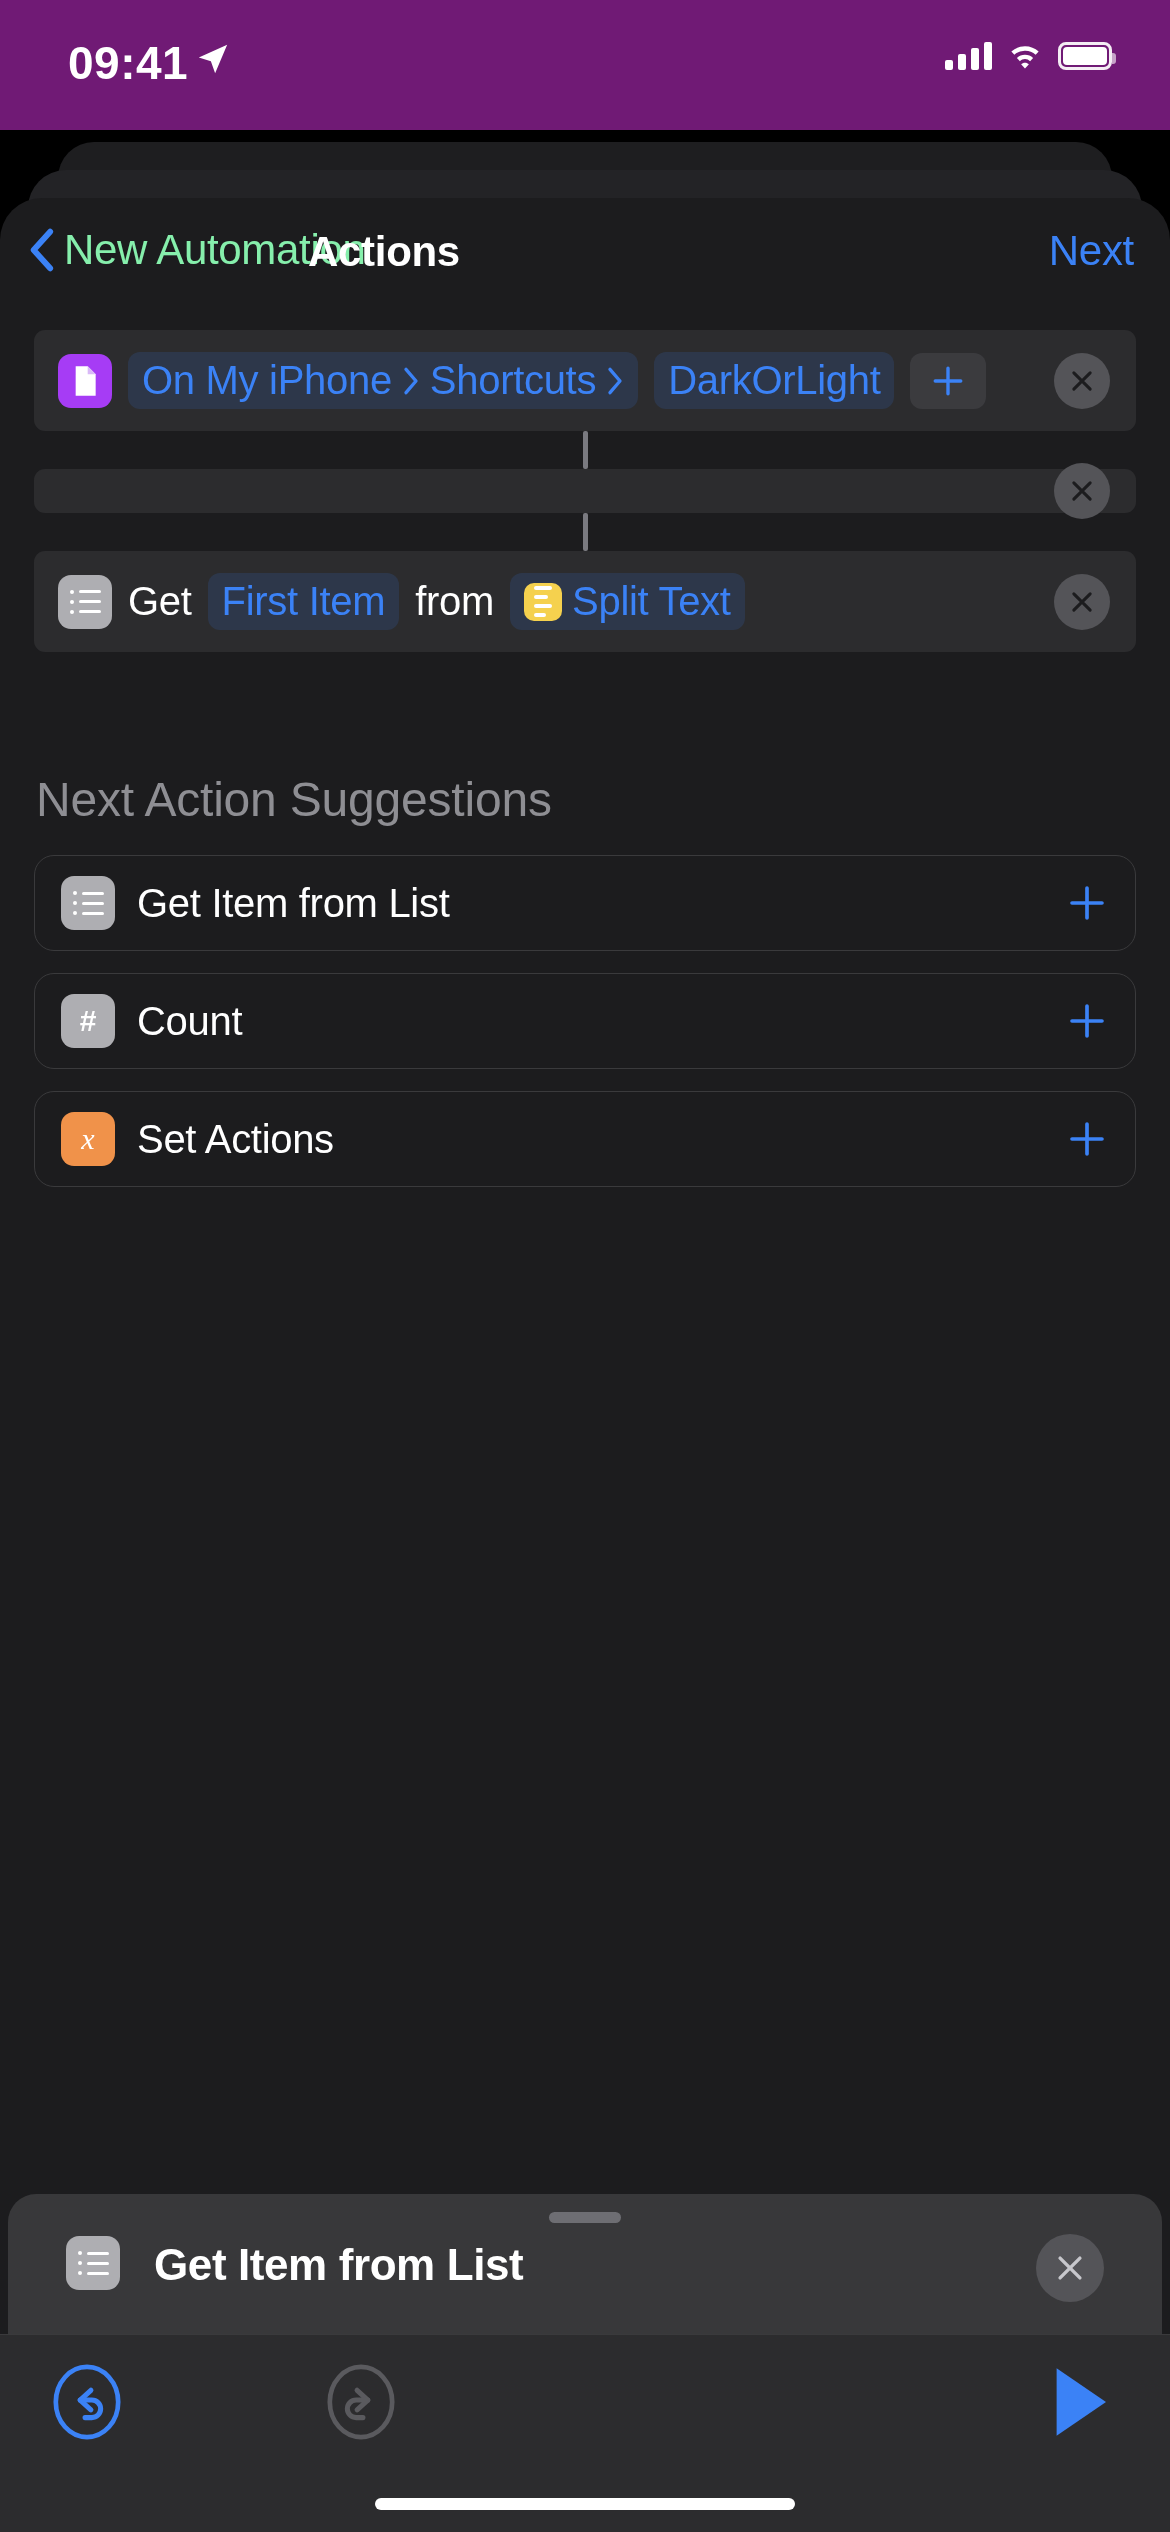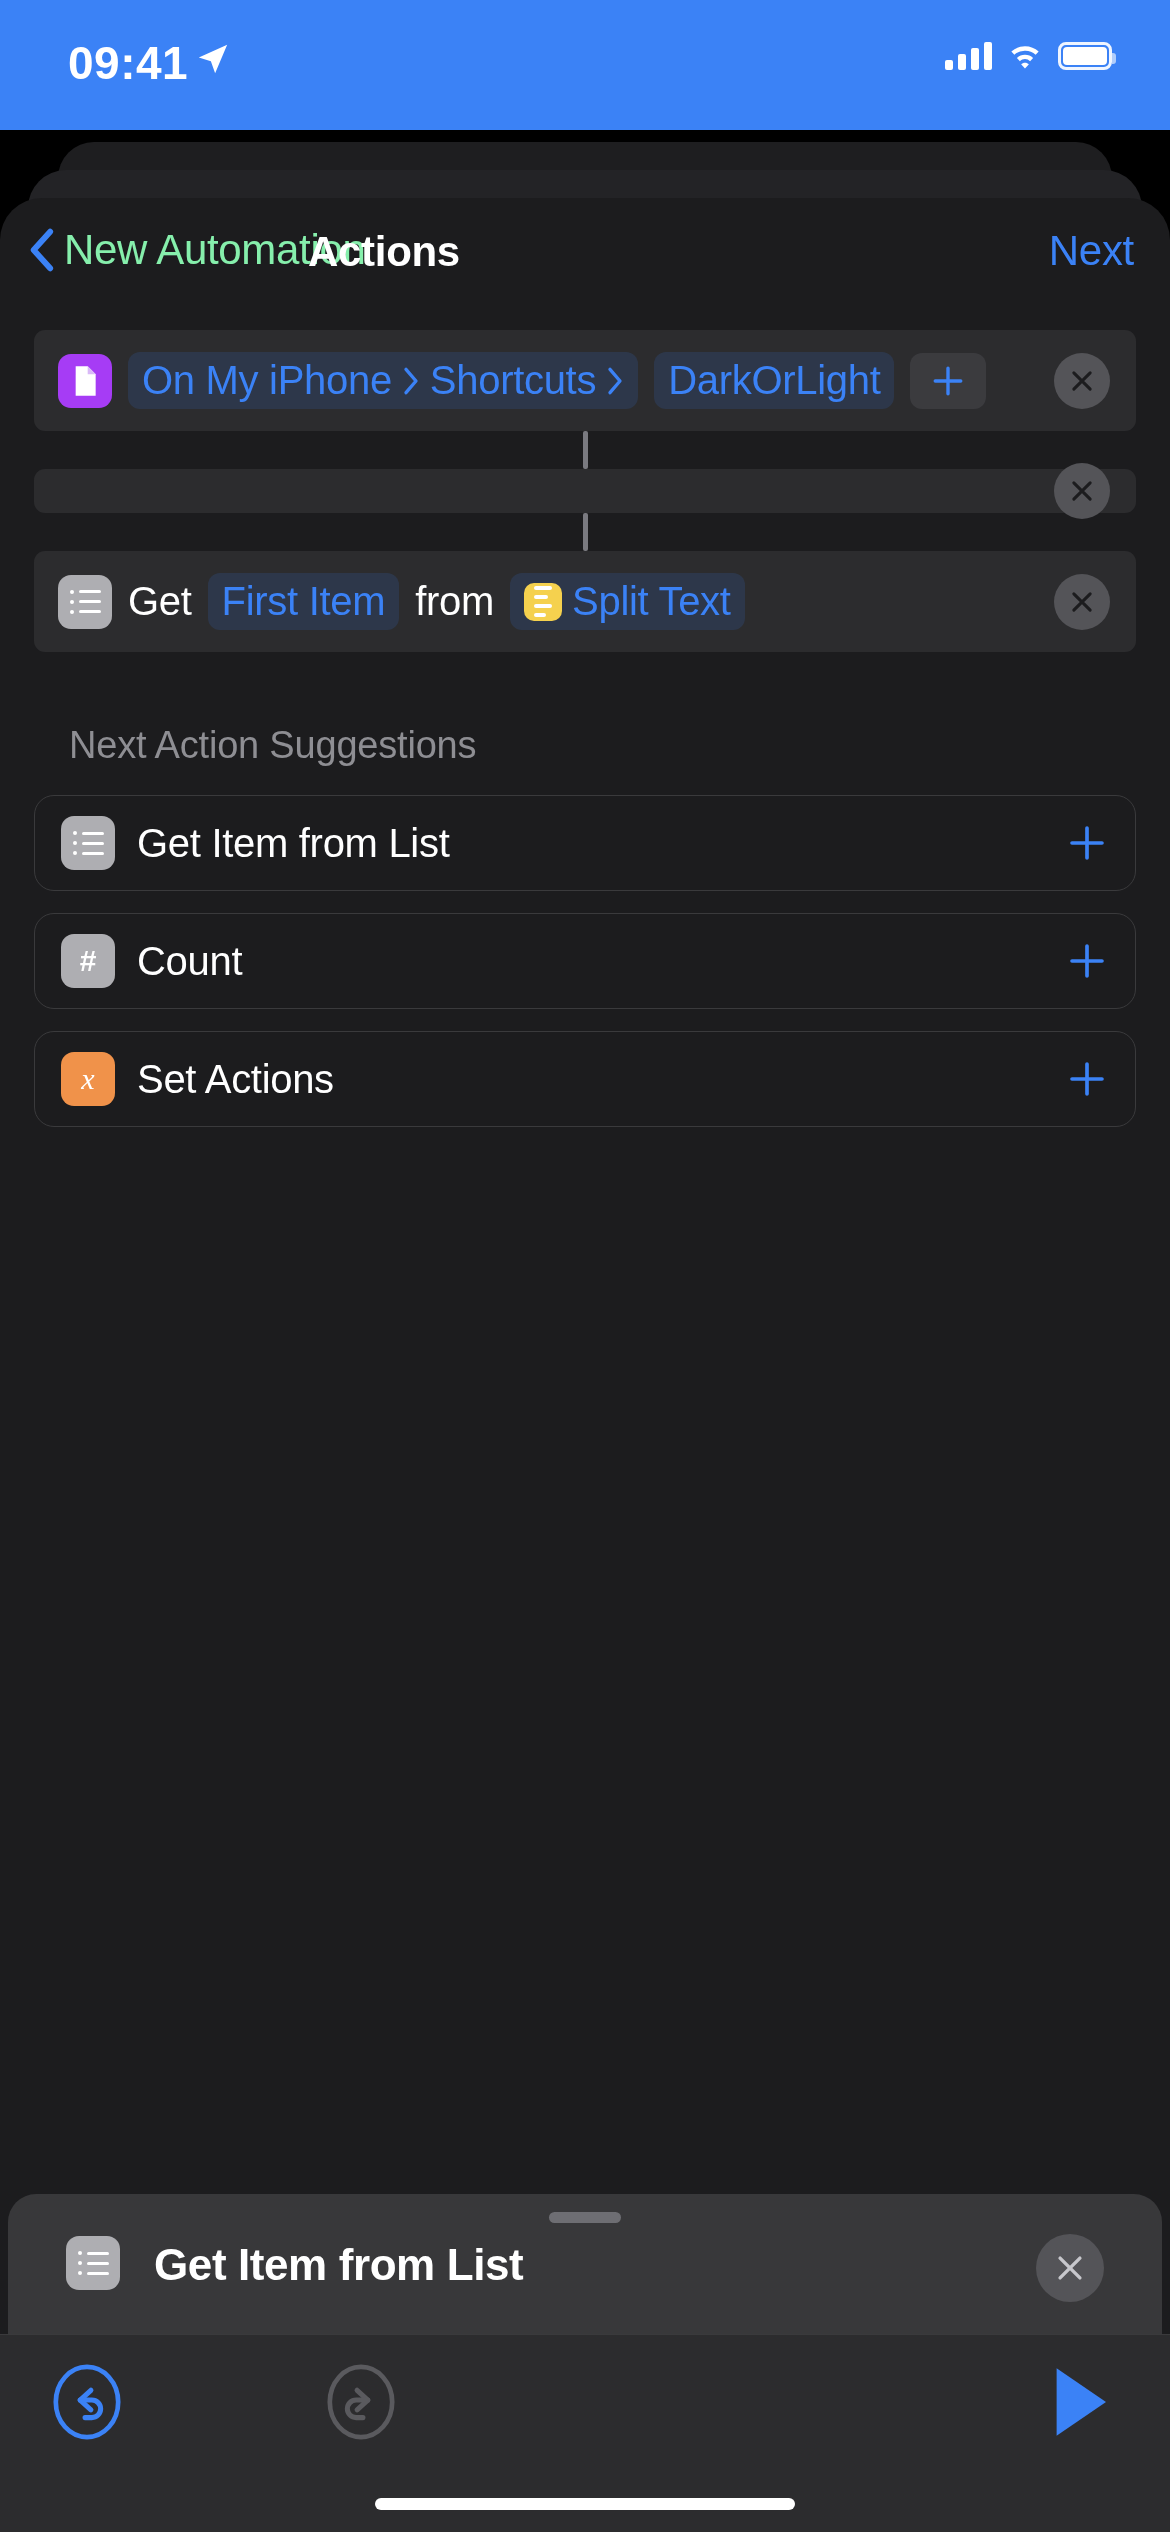--- a/index.html
+++ b/index.html
@@ -8,21 +8,21 @@
     background:#000;
     font-family:"Liberation Sans", sans-serif;
     -webkit-font-smoothing:antialiased;
     overflow:hidden;
   }
   .phone { position:relative; width:1170px; height:2532px; background:#000; }
 
   
   .statusbar {
     position:absolute; top:0; left:0; width:1170px; height:130px;
-    background:#3b82f6; color:#fff;
+    background:#701a75; color:#fff;
   }
   .sb-time {
     position:absolute; left:68px; top:36px;
     font-size:46px; font-weight:600; letter-spacing:0.5px;
   }
   .sb-loc { position:absolute; left:196px; top:42px; width:34px; height:34px; }
   .sb-right { position:absolute; right:58px; top:40px; display:flex; align-items:flex-end; gap:14px; }
   .sig { display:flex; align-items:flex-end; gap:5px; height:30px; }
   .sig i { display:block; width:8px; background:#fff; border-radius:2px; }
   .sig i:nth-child(1){height:10px;} .sig i:nth-child(2){height:16px;}
@@ -120,23 +120,22 @@
   .token .crumb-sep { width:18px; height:30px; flex:none; }
   .token-plus {
     display:inline-flex; align-items:center; justify-content:center;
     width:76px; height:56px; border-radius:12px;
     background:rgba(120,120,128,0.20); cursor:pointer;
   }
   .token-plus svg { width:34px; height:34px; }
 
   
   .sugg-title {
-    color:#8e8e93; font-size:38px; letter-spacing:-0.2px;
-    padding:72px 0 28px 36px;
-    margin-left:33px;
+    color:#8e8e93; font-size:48px; letter-spacing:-0.2px;
+    padding:120px 0 28px 36px;
   }
   .sugg-list { padding:0 34px; display:flex; flex-direction:column; gap:22px; }
   .sugg-row {
     position:relative; height:96px; border:1.5px solid #3a3a3c; border-radius:20px;
     display:flex; align-items:center; padding:0 26px; cursor:pointer;
     background:transparent;
   }
   .sugg-label { color:#fff; font-size:40px; letter-spacing:-0.3px; margin-left:22px; }
   .sugg-plus { position:absolute; right:28px; top:50%; transform:translateY(-50%);
                width:40px; height:40px; cursor:pointer; }

